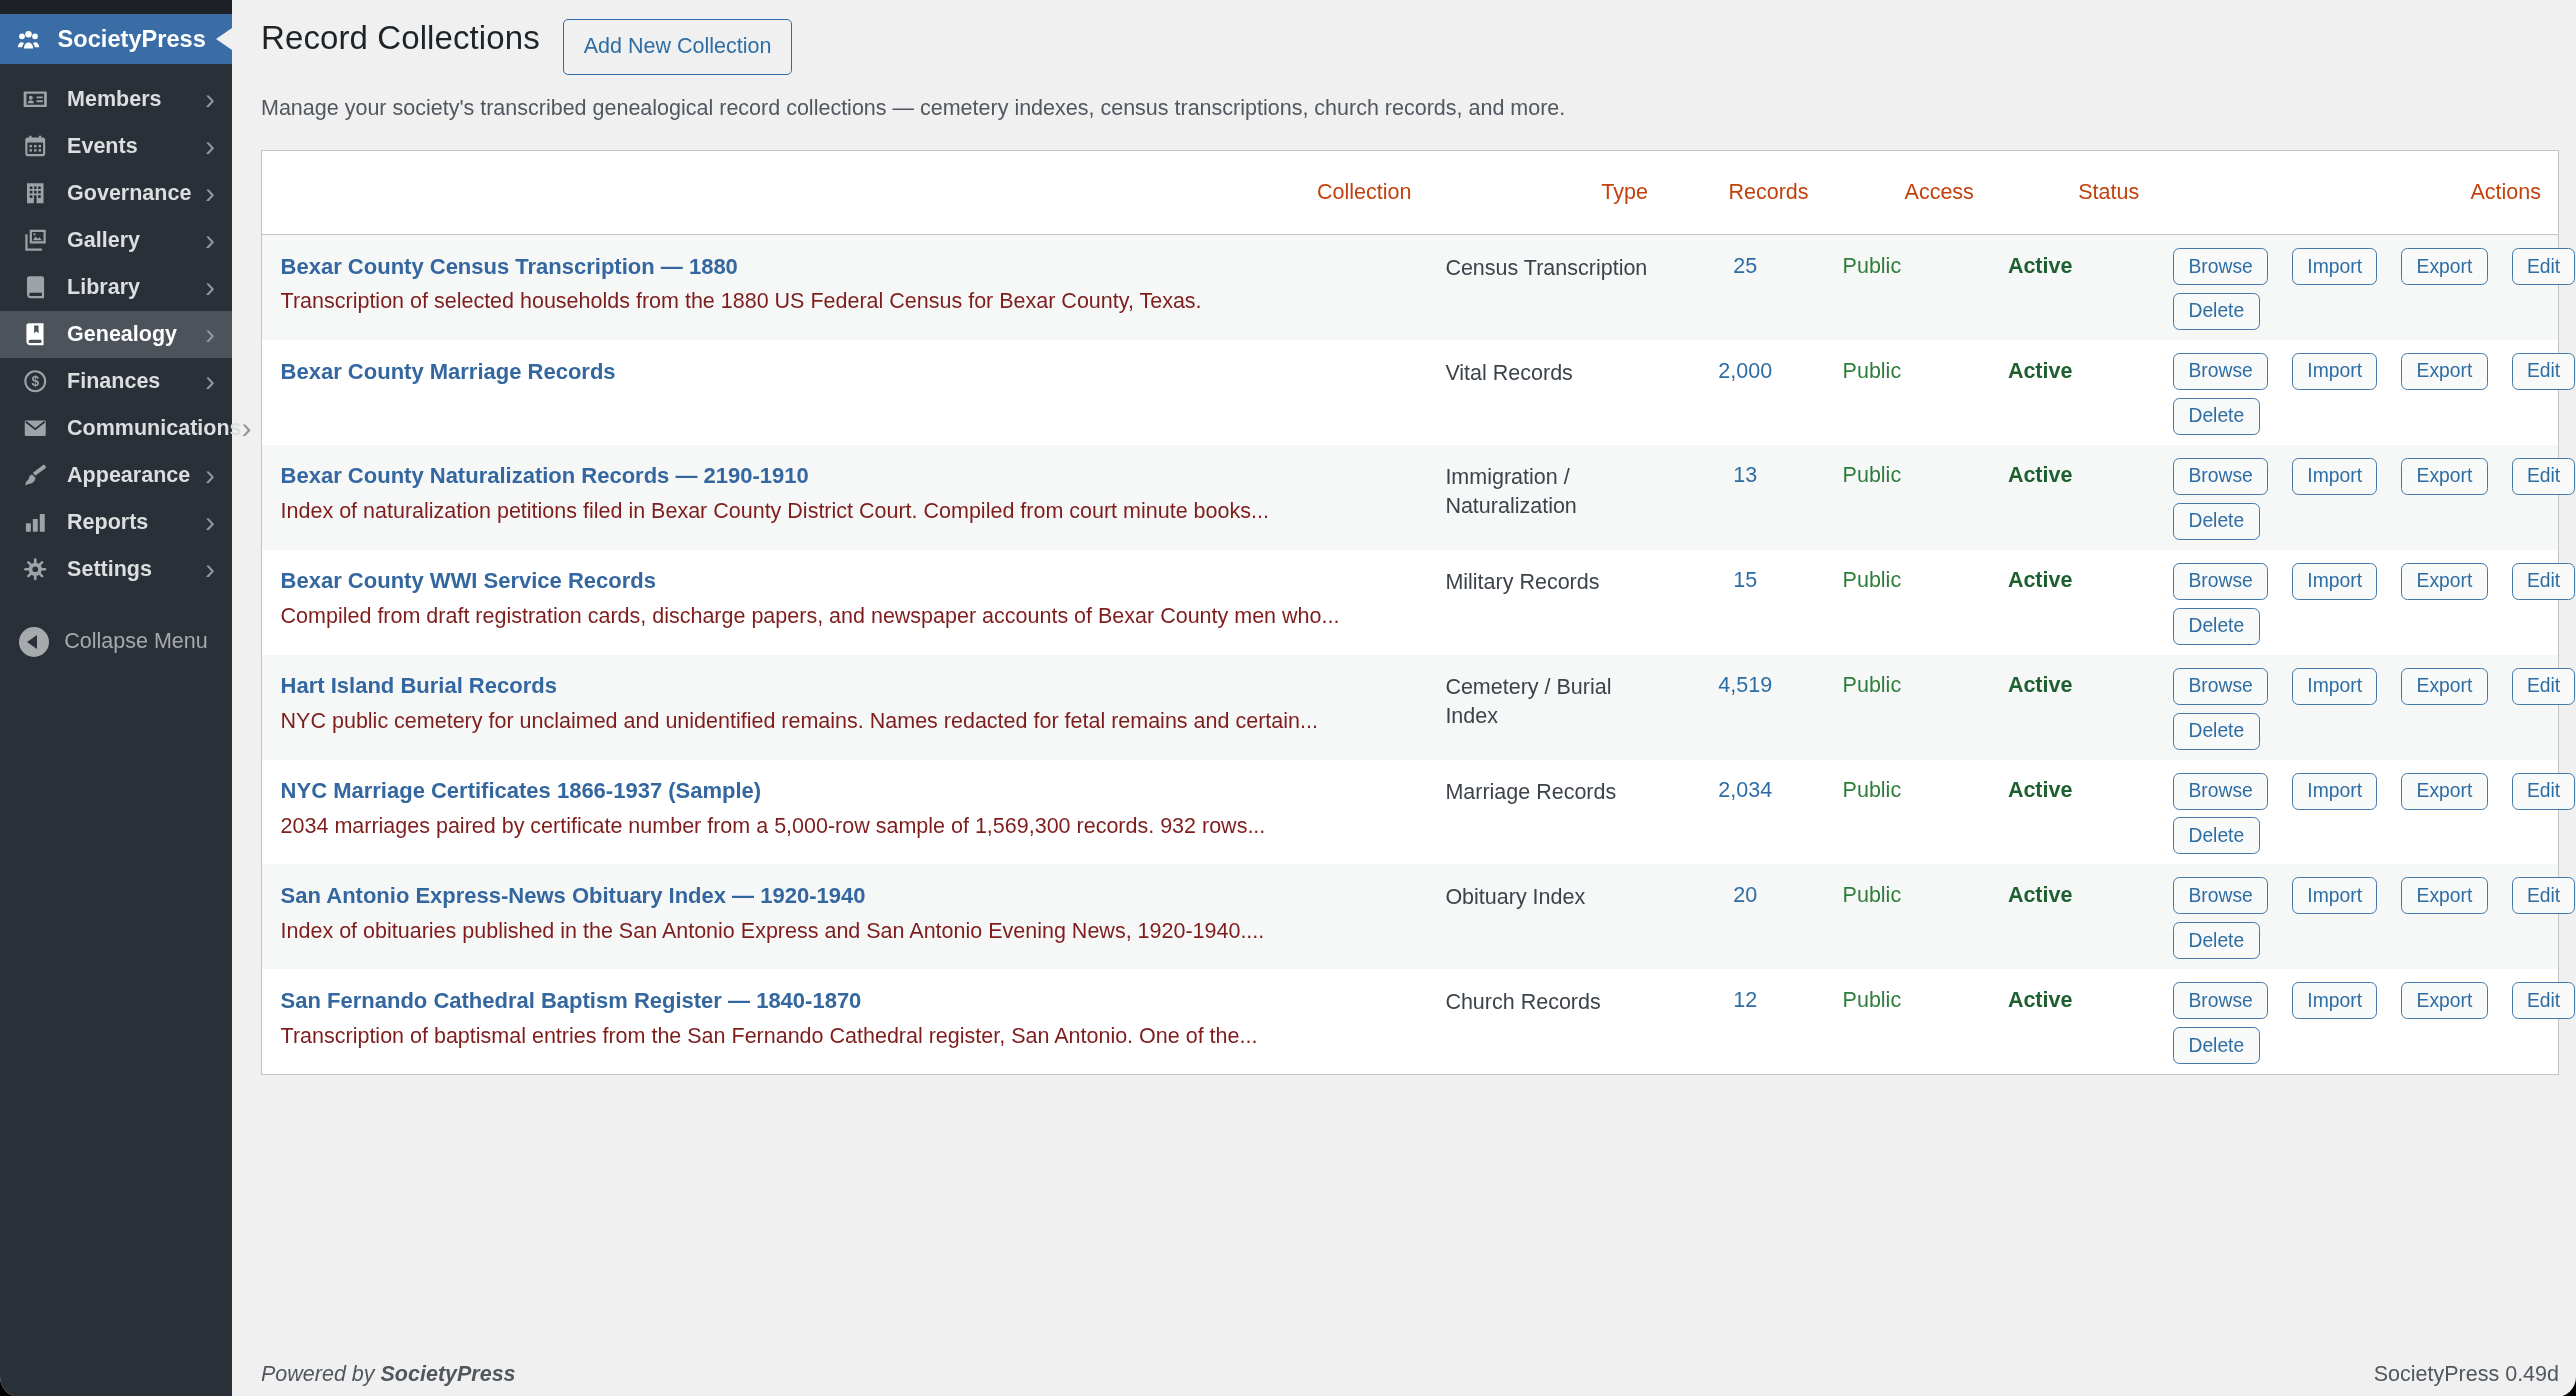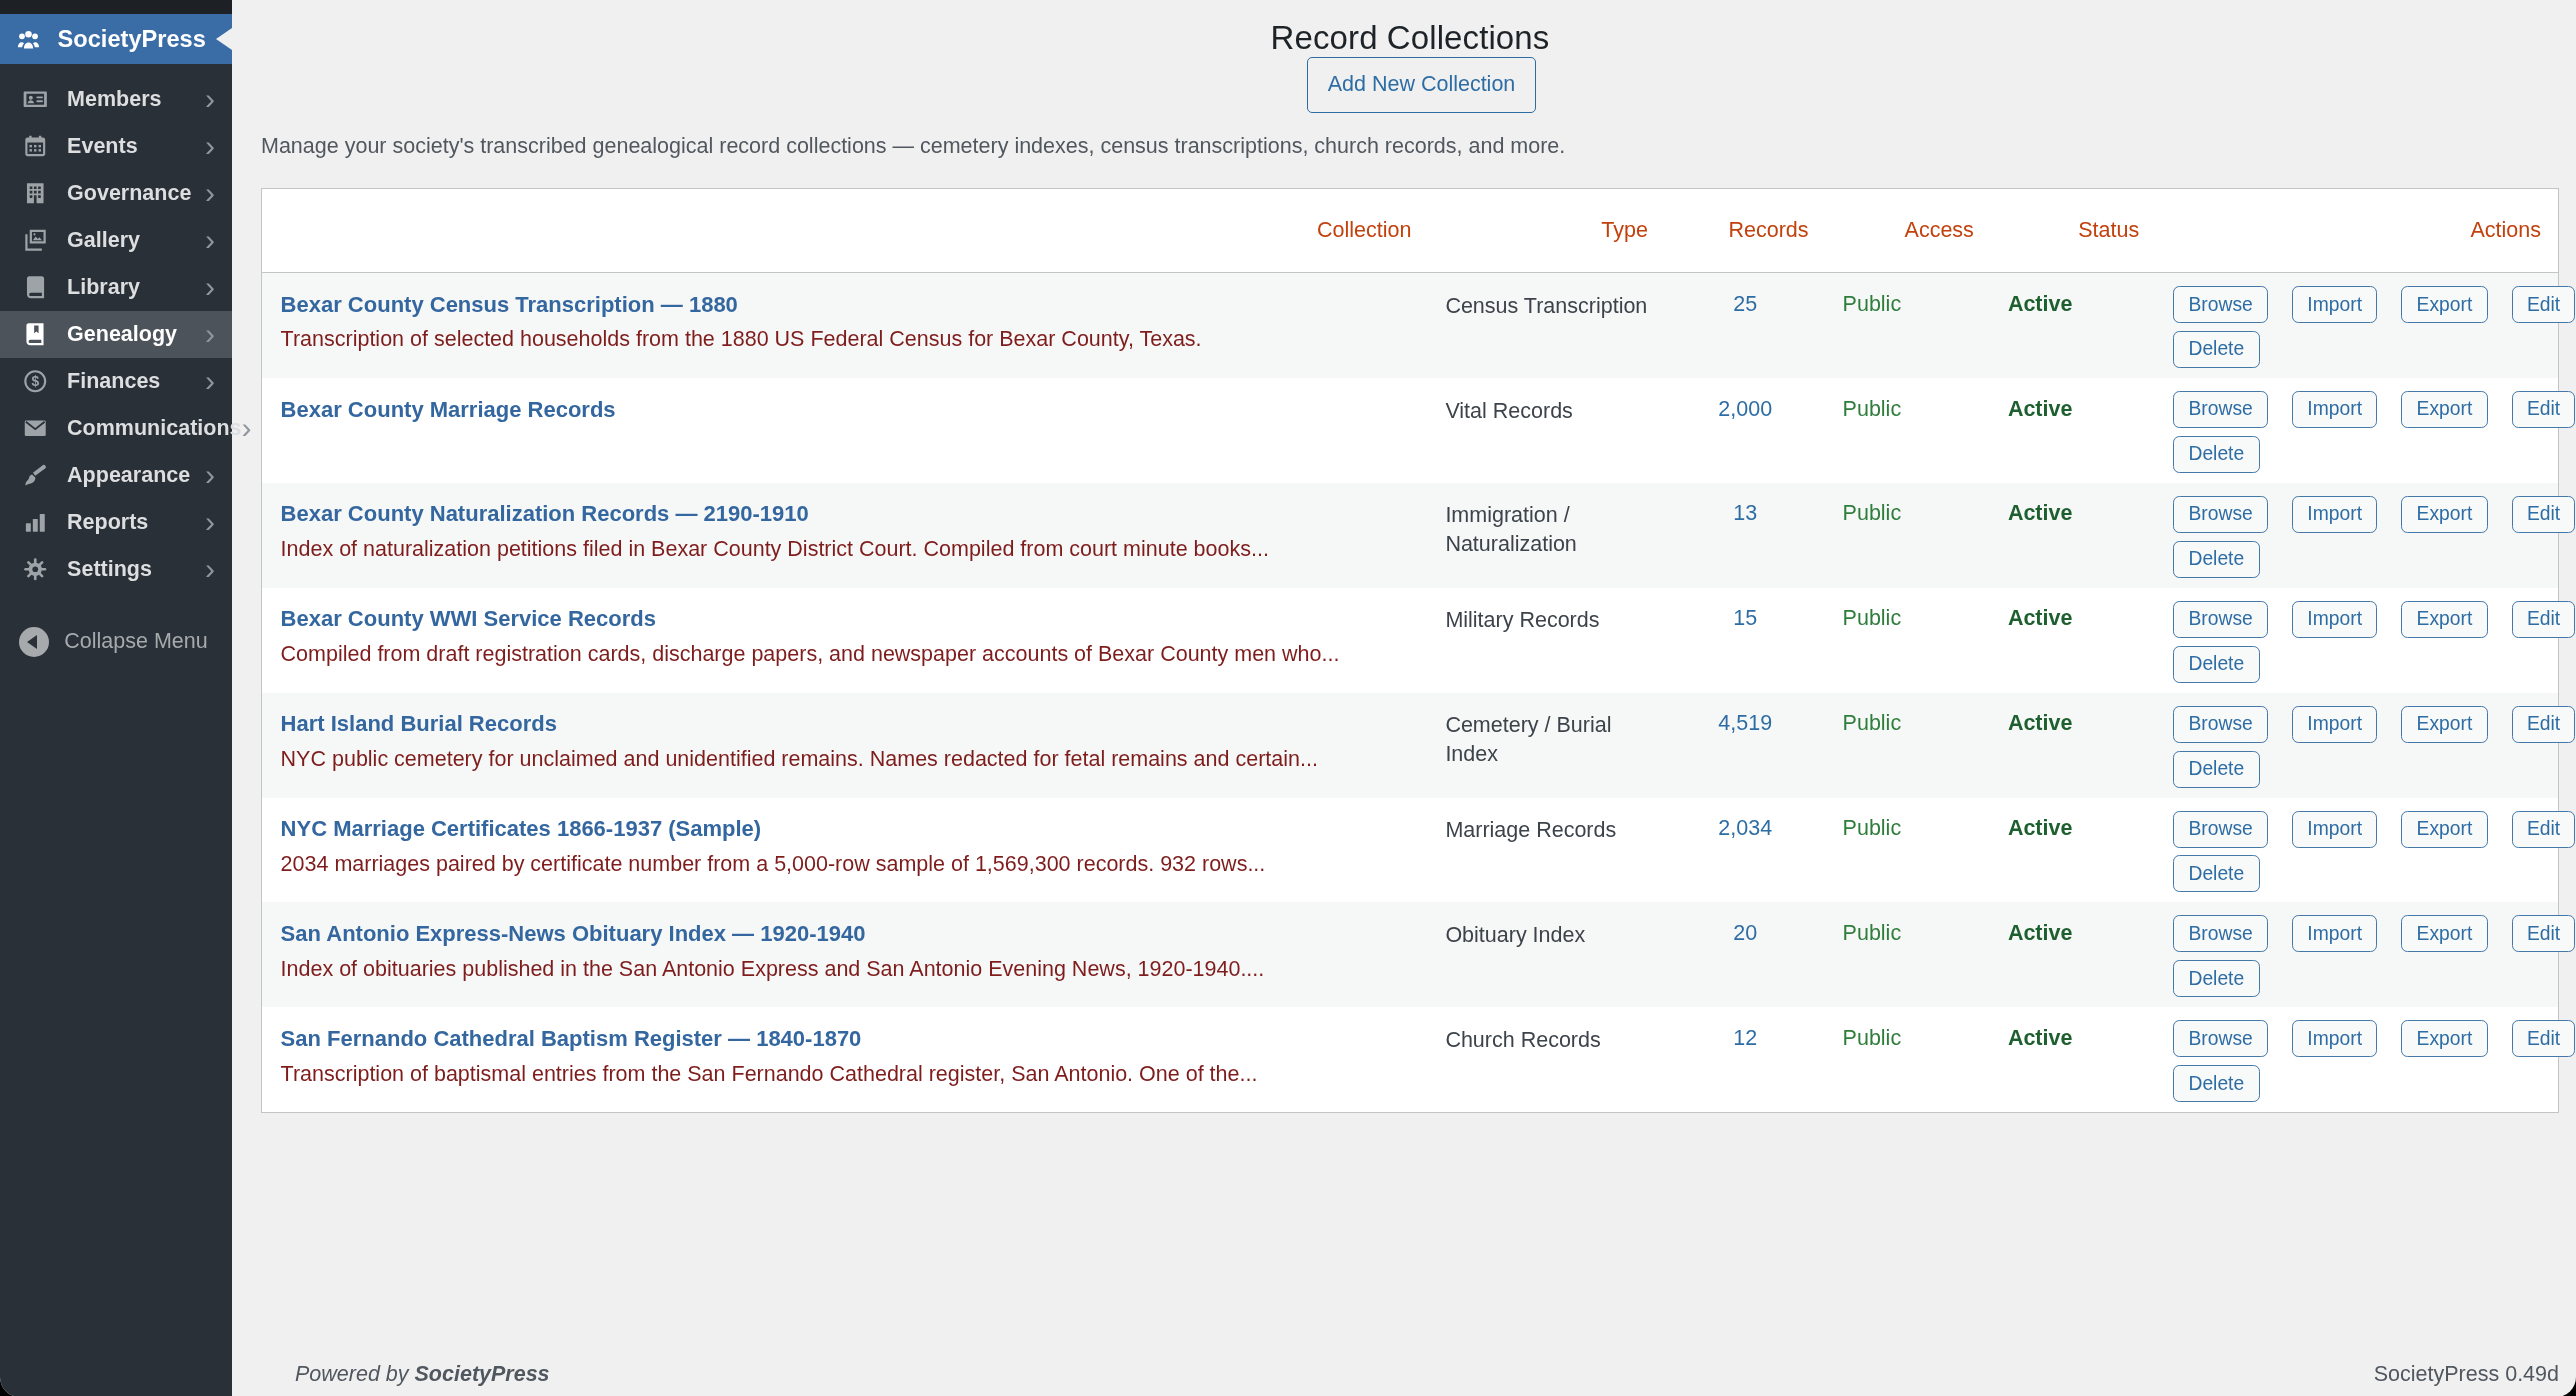--- a/index.html
+++ b/index.html
@@ -38,21 +38,21 @@
   .menu-item.active .mi-icon{color:#fff;}
   .mi-label{margin-left:18.6px;font-size:21.5px;font-weight:600;white-space:nowrap;}
   .mi-chevron{margin-left:auto;color:#8f969c;font-size:30px;line-height:21.5px;font-weight:400;}
   .collapse-row{margin-top:34px;display:flex;align-items:center;padding-left:18.6px;color:#a7aaad;cursor:pointer;}
   .collapse-circle{width:30px;height:30px;border-radius:50%;background:#a7aaad;display:inline-flex;align-items:center;justify-content:center;flex:0 0 30px;}
   .collapse-tri{width:0;height:0;border-top:7.2px solid transparent;border-bottom:7.2px solid transparent;border-right:10.7px solid #2a3037;margin-right:2.9px;}
   .collapse-label{margin-left:15.7px;font-size:21.5px;}
 
   
   .content{flex:1;position:relative;padding:0 17px 0 29px;}
-  .heading-row{display:flex;align-items:center;margin-top:18.6px;flex-direction:column;}
+  .heading-row{display:flex;align-items:flex-start;margin-top:18.6px;}
   .page-title{font-size:33px;font-weight:400;color:#1d2327;margin:0;letter-spacing:0.1px;}
   .add-btn{
     margin-left:23px;height:56px;padding:0 20px;font-size:21.5px;color:#2e6da4;
     background:transparent;border:1.4px solid #2e6da4;border-radius:5px;cursor:pointer;
     font-family:inherit;
   }
   .description{margin:21.5px 0 0;font-size:21.5px;color:#50575e;}
 
   .card{margin-top:29px;border:1.4px solid #c3c4c7;background:#fff;}
   table{width:100%;border-collapse:collapse;table-layout:fixed;}
@@ -75,21 +75,21 @@
   .btn-row{display:flex;gap:24px;}
   .btn-row + .btn-row{margin-top:7.9px;}
   .act-btn{
     height:37px;padding:0 14.3px;font-size:19.3px;color:#2e6da4;background:#f8f9f9;
     border:1.4px solid #4478a9;border-radius:6.4px;cursor:pointer;font-family:inherit;white-space:nowrap;
   }
 
   .footer{
     position:absolute;left:29px;right:17px;bottom:10px;
     display:flex;justify-content:space-between;align-items:baseline;
-    font-size:21.5px;color:#50575e;margin-left:34px;
+    font-size:21.5px;color:#50575e;
   }
   .footer-left{font-style:italic;}
   .footer-left .fbrand{font-weight:700;}
 </style>
 </head>
 <body>
 
 <div class="screen">
 
   <aside class="sidebar">

